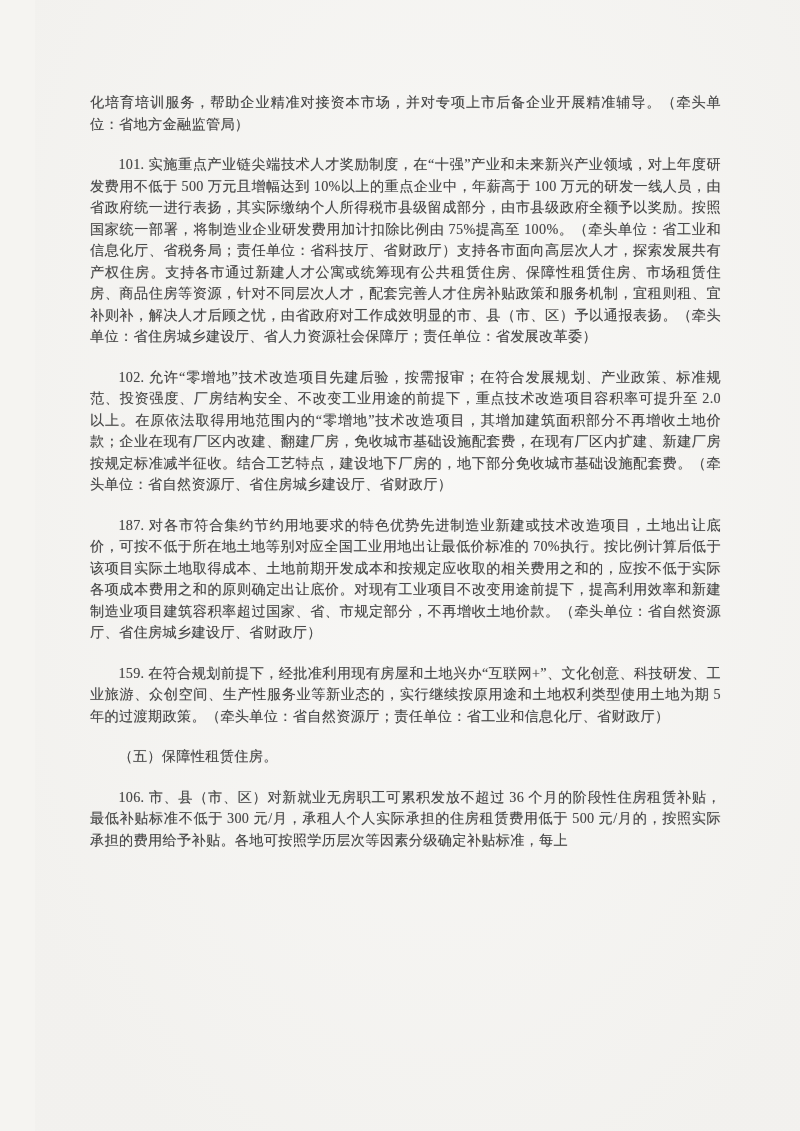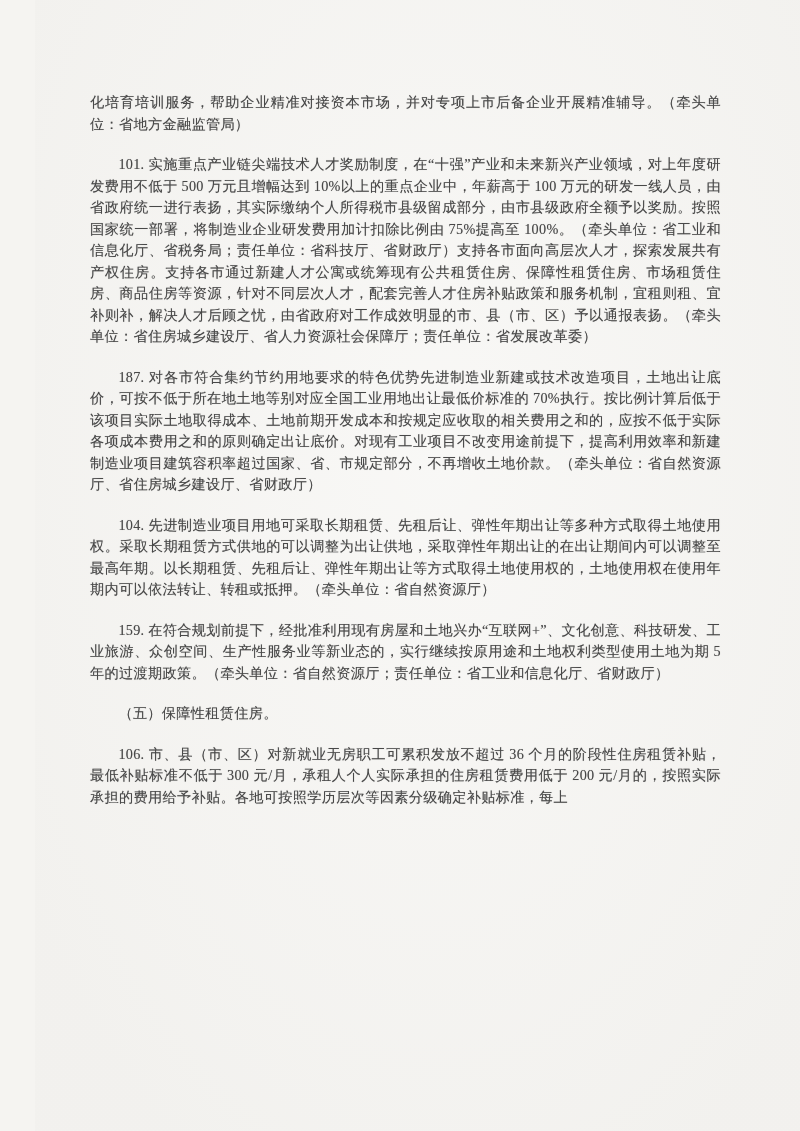--- a/index.html
+++ b/index.html
@@ -42,23 +42,23 @@
   }
 </style>
 </head>
 <body>
 
 <div class="page">
   <p class="no-indent">化培育培训服务，帮助企业精准对接资本市场，并对专项上市后备企业开展精准辅导。（牵头单位：省地方金融监管局）</p>
 
   <p>101. 实施重点产业链尖端技术人才奖励制度，在“十强”产业和未来新兴产业领域，对上年度研发费用不低于 500 万元且增幅达到 10%以上的重点企业中，年薪高于 100 万元的研发一线人员，由省政府统一进行表扬，其实际缴纳个人所得税市县级留成部分，由市县级政府全额予以奖励。按照国家统一部署，将制造业企业研发费用加计扣除比例由 75%提高至 100%。（牵头单位：省工业和信息化厅、省税务局；责任单位：省科技厅、省财政厅）支持各市面向高层次人才，探索发展共有产权住房。支持各市通过新建人才公寓或统筹现有公共租赁住房、保障性租赁住房、市场租赁住房、商品住房等资源，针对不同层次人才，配套完善人才住房补贴政策和服务机制，宜租则租、宜补则补，解决人才后顾之忧，由省政府对工作成效明显的市、县（市、区）予以通报表扬。（牵头单位：省住房城乡建设厅、省人力资源社会保障厅；责任单位：省发展改革委）</p>
 
+  <p>102. 允许“零增地”技术改造项目先建后验，按需报审；在符合发展规划、产业政策、标准规范、投资强度、厂房结构安全、不改变工业用途的前提下，重点技术改造项目容积率可提升至 2.0 以上。在原依法取得用地范围内的“零增地”技术改造项目，其增加建筑面积部分不再增收土地价款；企业在现有厂区内改建、翻建厂房，免收城市基础设施配套费，在现有厂区内扩建、新建厂房按规定标准减半征收。结合工艺特点，建设地下厂房的，地下部分免收城市基础设施配套费。（牵头单位：省自然资源厅、省住房城乡建设厅、省财政厅）</p>
 
   <p>187. 对各市符合集约节约用地要求的特色优势先进制造业新建或技术改造项目，土地出让底价，可按不低于所在地土地等别对应全国工业用地出让最低价标准的 70%执行。按比例计算后低于该项目实际土地取得成本、土地前期开发成本和按规定应收取的相关费用之和的，应按不低于实际各项成本费用之和的原则确定出让底价。对现有工业项目不改变用途前提下，提高利用效率和新建制造业项目建筑容积率超过国家、省、市规定部分，不再增收土地价款。（牵头单位：省自然资源厅、省住房城乡建设厅、省财政厅）</p>
 
-  <p>104. 先进制造业项目用地可采取长期租赁、先租后让、弹性年期出让等多种方式取得土地使用权。采取长期租赁方式供地的可以调整为出让供地，采取弹性年期出让的在出让期间内可以调整至最高年期。以长期租赁、先租后让、弹性年期出让等方式取得土地使用权的，土地使用权在使用年期内可以依法转让、转租或抵押。（牵头单位：省自然资源厅）</p>
 
   <p>159. 在符合规划前提下，经批准利用现有房屋和土地兴办“互联网+”、文化创意、科技研发、工业旅游、众创空间、生产性服务业等新业态的，实行继续按原用途和土地权利类型使用土地为期 5 年的过渡期政策。（牵头单位：省自然资源厅；责任单位：省工业和信息化厅、省财政厅）</p>
 
   <p class="section-heading">（五）保障性租赁住房。</p>
 
-  <p>106. 市、县（市、区）对新就业无房职工可累积发放不超过 36 个月的阶段性住房租赁补贴，最低补贴标准不低于 300 元/月，承租人个人实际承担的住房租赁费用低于 200 元/月的，按照实际承担的费用给予补贴。各地可按照学历层次等因素分级确定补贴标准，每上</p>
+  <p>106. 市、县（市、区）对新就业无房职工可累积发放不超过 36 个月的阶段性住房租赁补贴，最低补贴标准不低于 300 元/月，承租人个人实际承担的住房租赁费用低于 500 元/月的，按照实际承担的费用给予补贴。各地可按照学历层次等因素分级确定补贴标准，每上</p>
 </div>
 
 </body></html>

